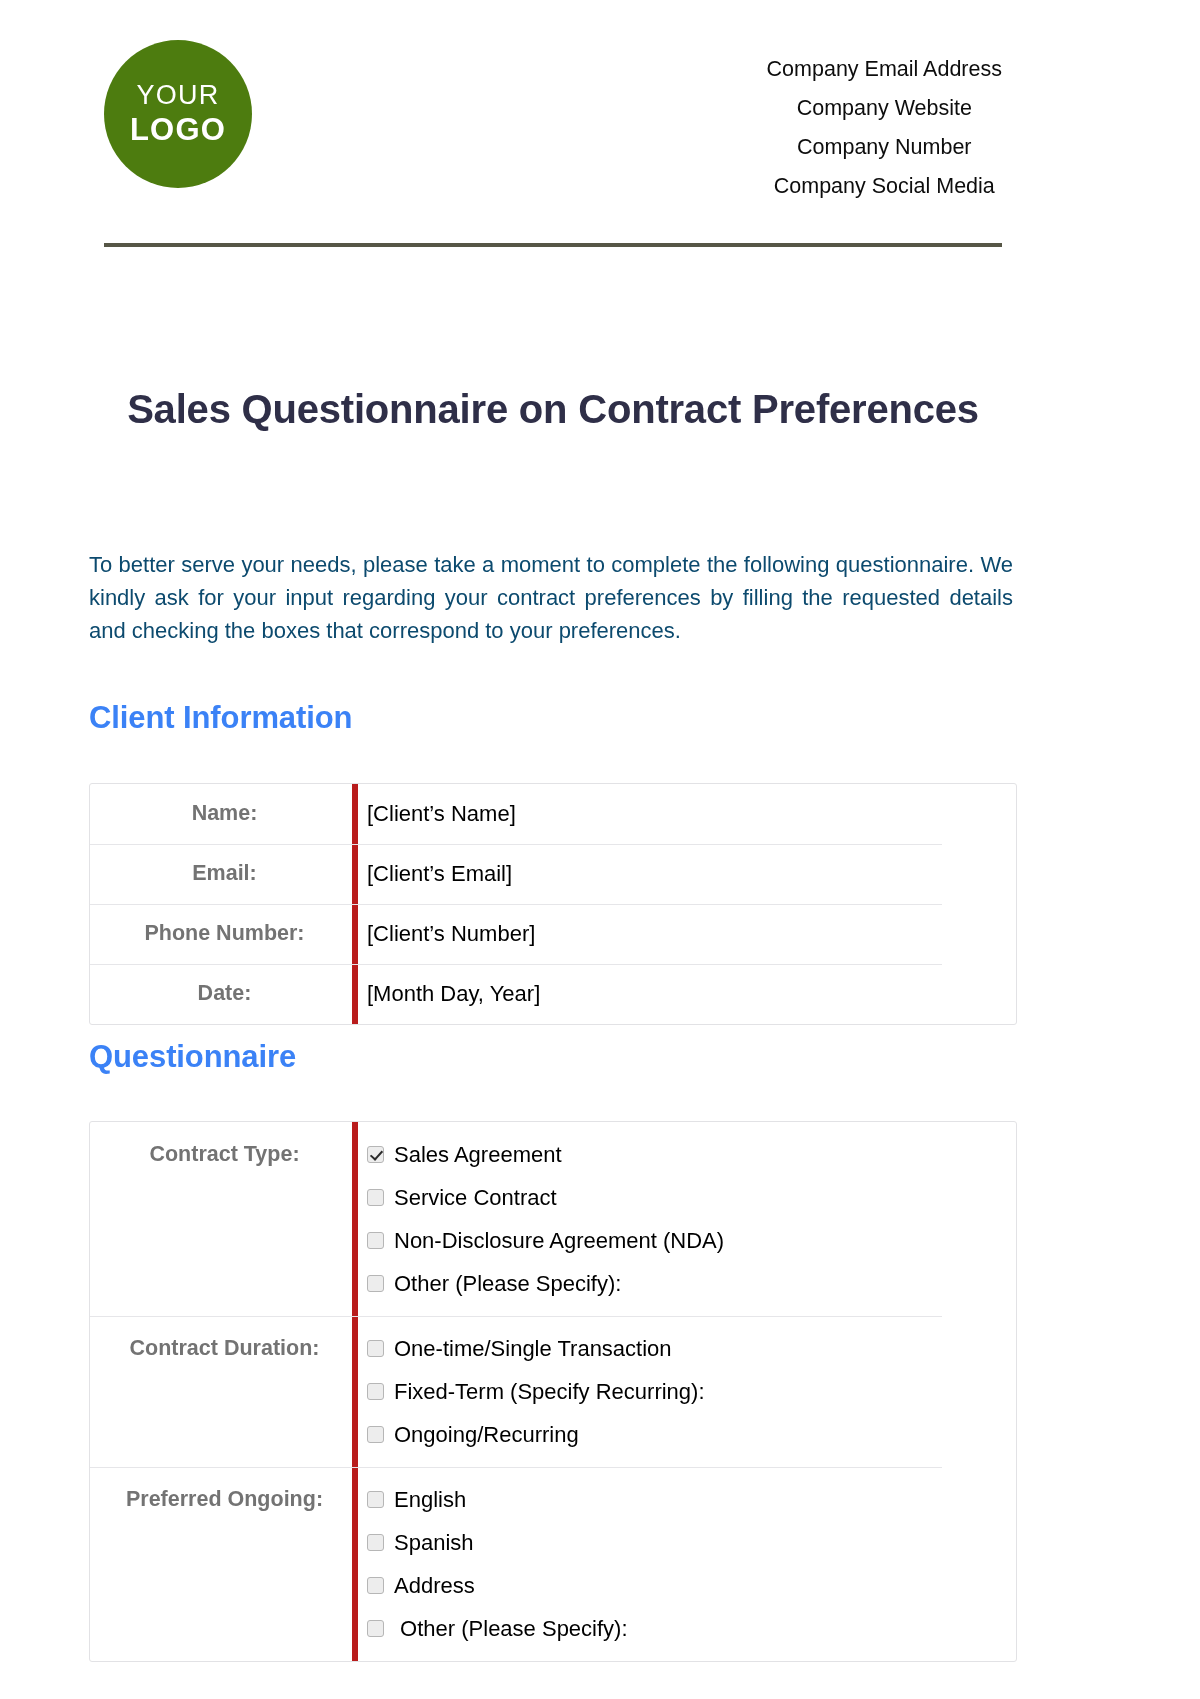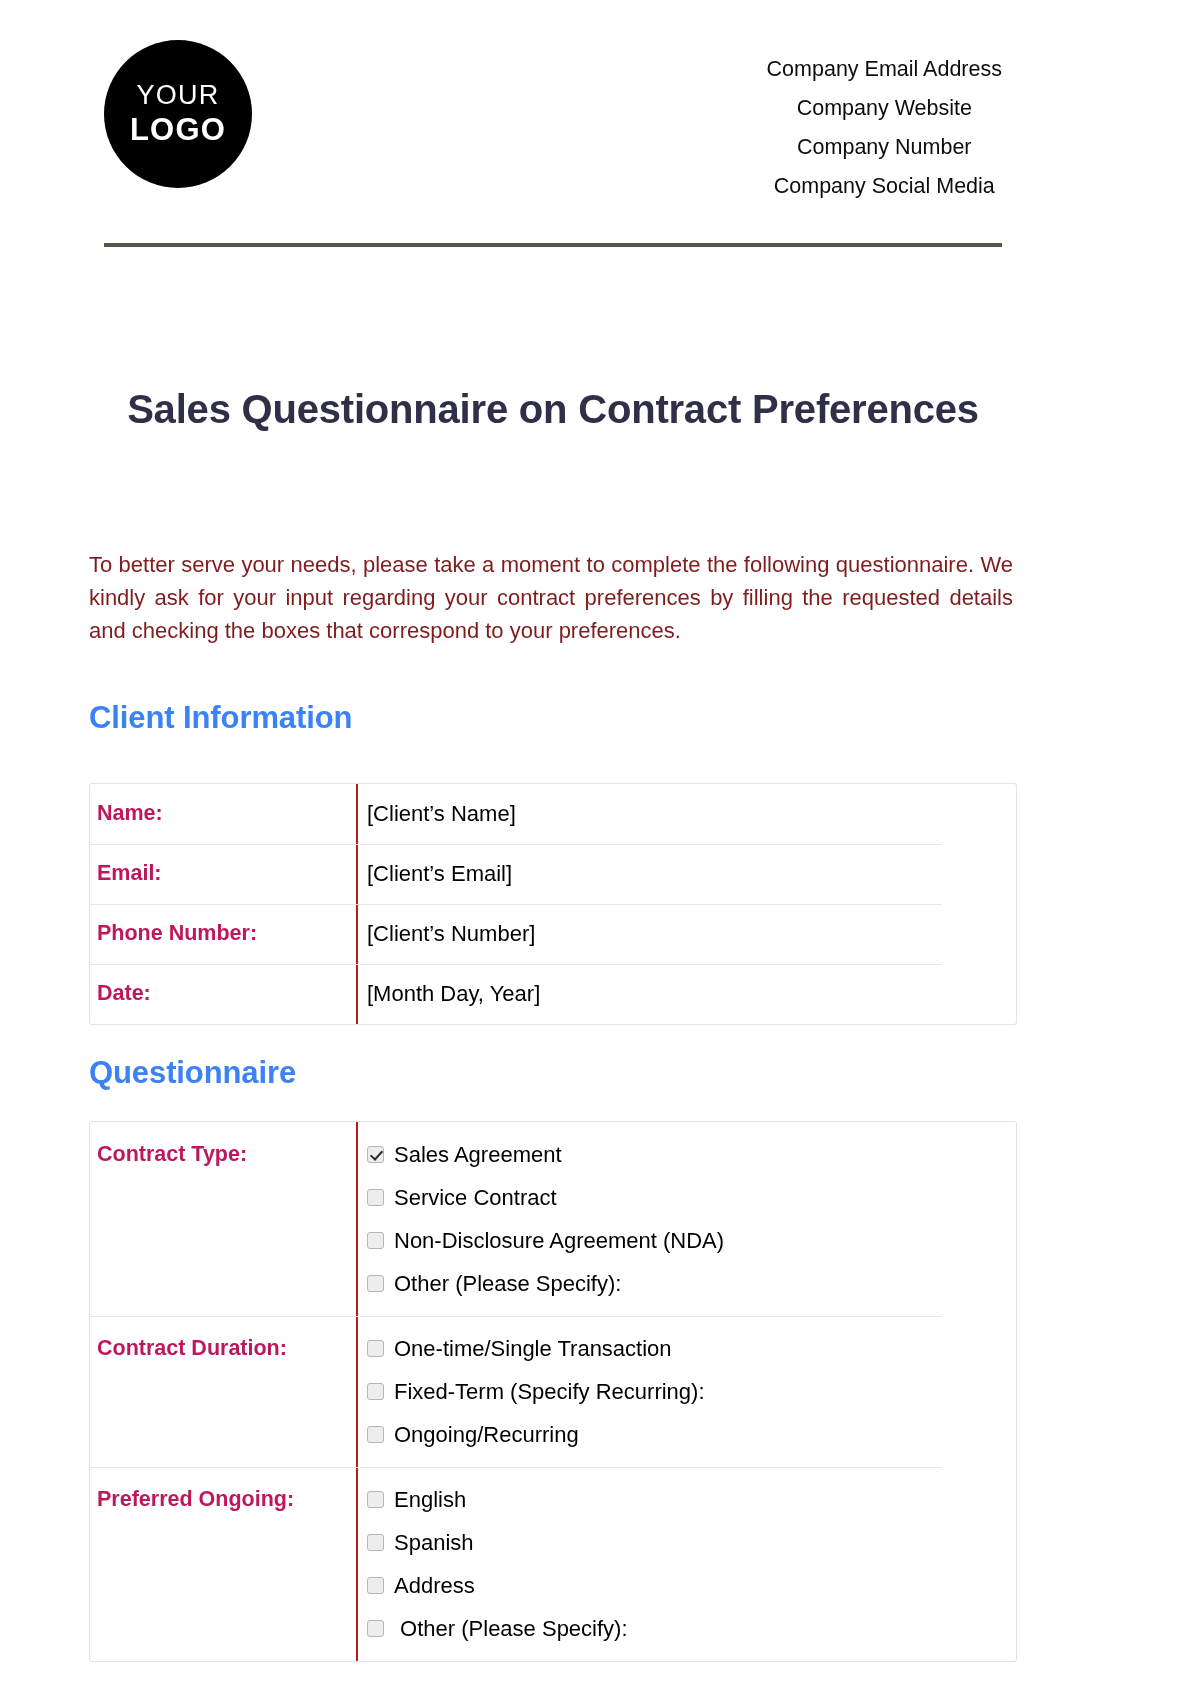--- a/index.html
+++ b/index.html
@@ -31,21 +31,21 @@
     width: 898px;
     display: flex;
     align-items: flex-start;
     justify-content: space-between;
   }
 
   .logo-circle {
     width: 148px;
     height: 148px;
     border-radius: 50%;
-    background: #000000;
+    background: #4d7c0f;
     color: #ffffff;
     display: flex;
     flex-direction: column;
     align-items: center;
     justify-content: center;
     line-height: 1.18;
     flex: 0 0 auto;
   }
   .logo-line1 {
     font-size: 27px;
@@ -94,33 +94,33 @@
 
   
   .intro {
     position: absolute;
     left: 89px;
     top: 548px;
     width: 924px;
     font-size: 22px;
     line-height: 33px;
     text-align: justify;
-    color: #7f1d1d;
+    color: #0c4a6e;
   }
 
   
   .section-heading {
     position: absolute;
     font-size: 31px;
     font-weight: 700;
     color: #3b82f6;
     letter-spacing: -0.1px;
   }
   #client-heading { left: 89px; top: 700px; }
-  #questionnaire-heading { left: 89px; top: 1039px; margin-top: 16px; }
+  #questionnaire-heading { left: 89px; top: 1039px; }
 
   
   .doc-table {
     position: absolute;
     left: 89px;
     width: 928px;
     border: 1px solid #e2e2e5;
     border-radius: 3px;
     background: #ffffff;
   }
@@ -139,22 +139,23 @@
     width: 852px;
     height: 1px;
     background: #e6e6e9;
   }
 
   .tbl-label {
     flex: 0 0 268px;
     padding: 16px 0 16px 7px;
     font-size: 21.5px;
     font-weight: 700;
-    color: #be185d;
-    border-right: 2px solid #b91c1c;
+    color: #737373;
+    border-right: 6px solid #b91c1c;
+    text-align: center;
   }
   .tbl-value {
     flex: 1 1 auto;
     padding: 16px 0 16px 9px;
     font-size: 22px;
     color: #000000;
   }
 
   #client-table .tbl-label { padding-top: 17px; padding-bottom: 17px; }
   #client-table .tbl-value { padding-top: 17px; padding-bottom: 17px; }

